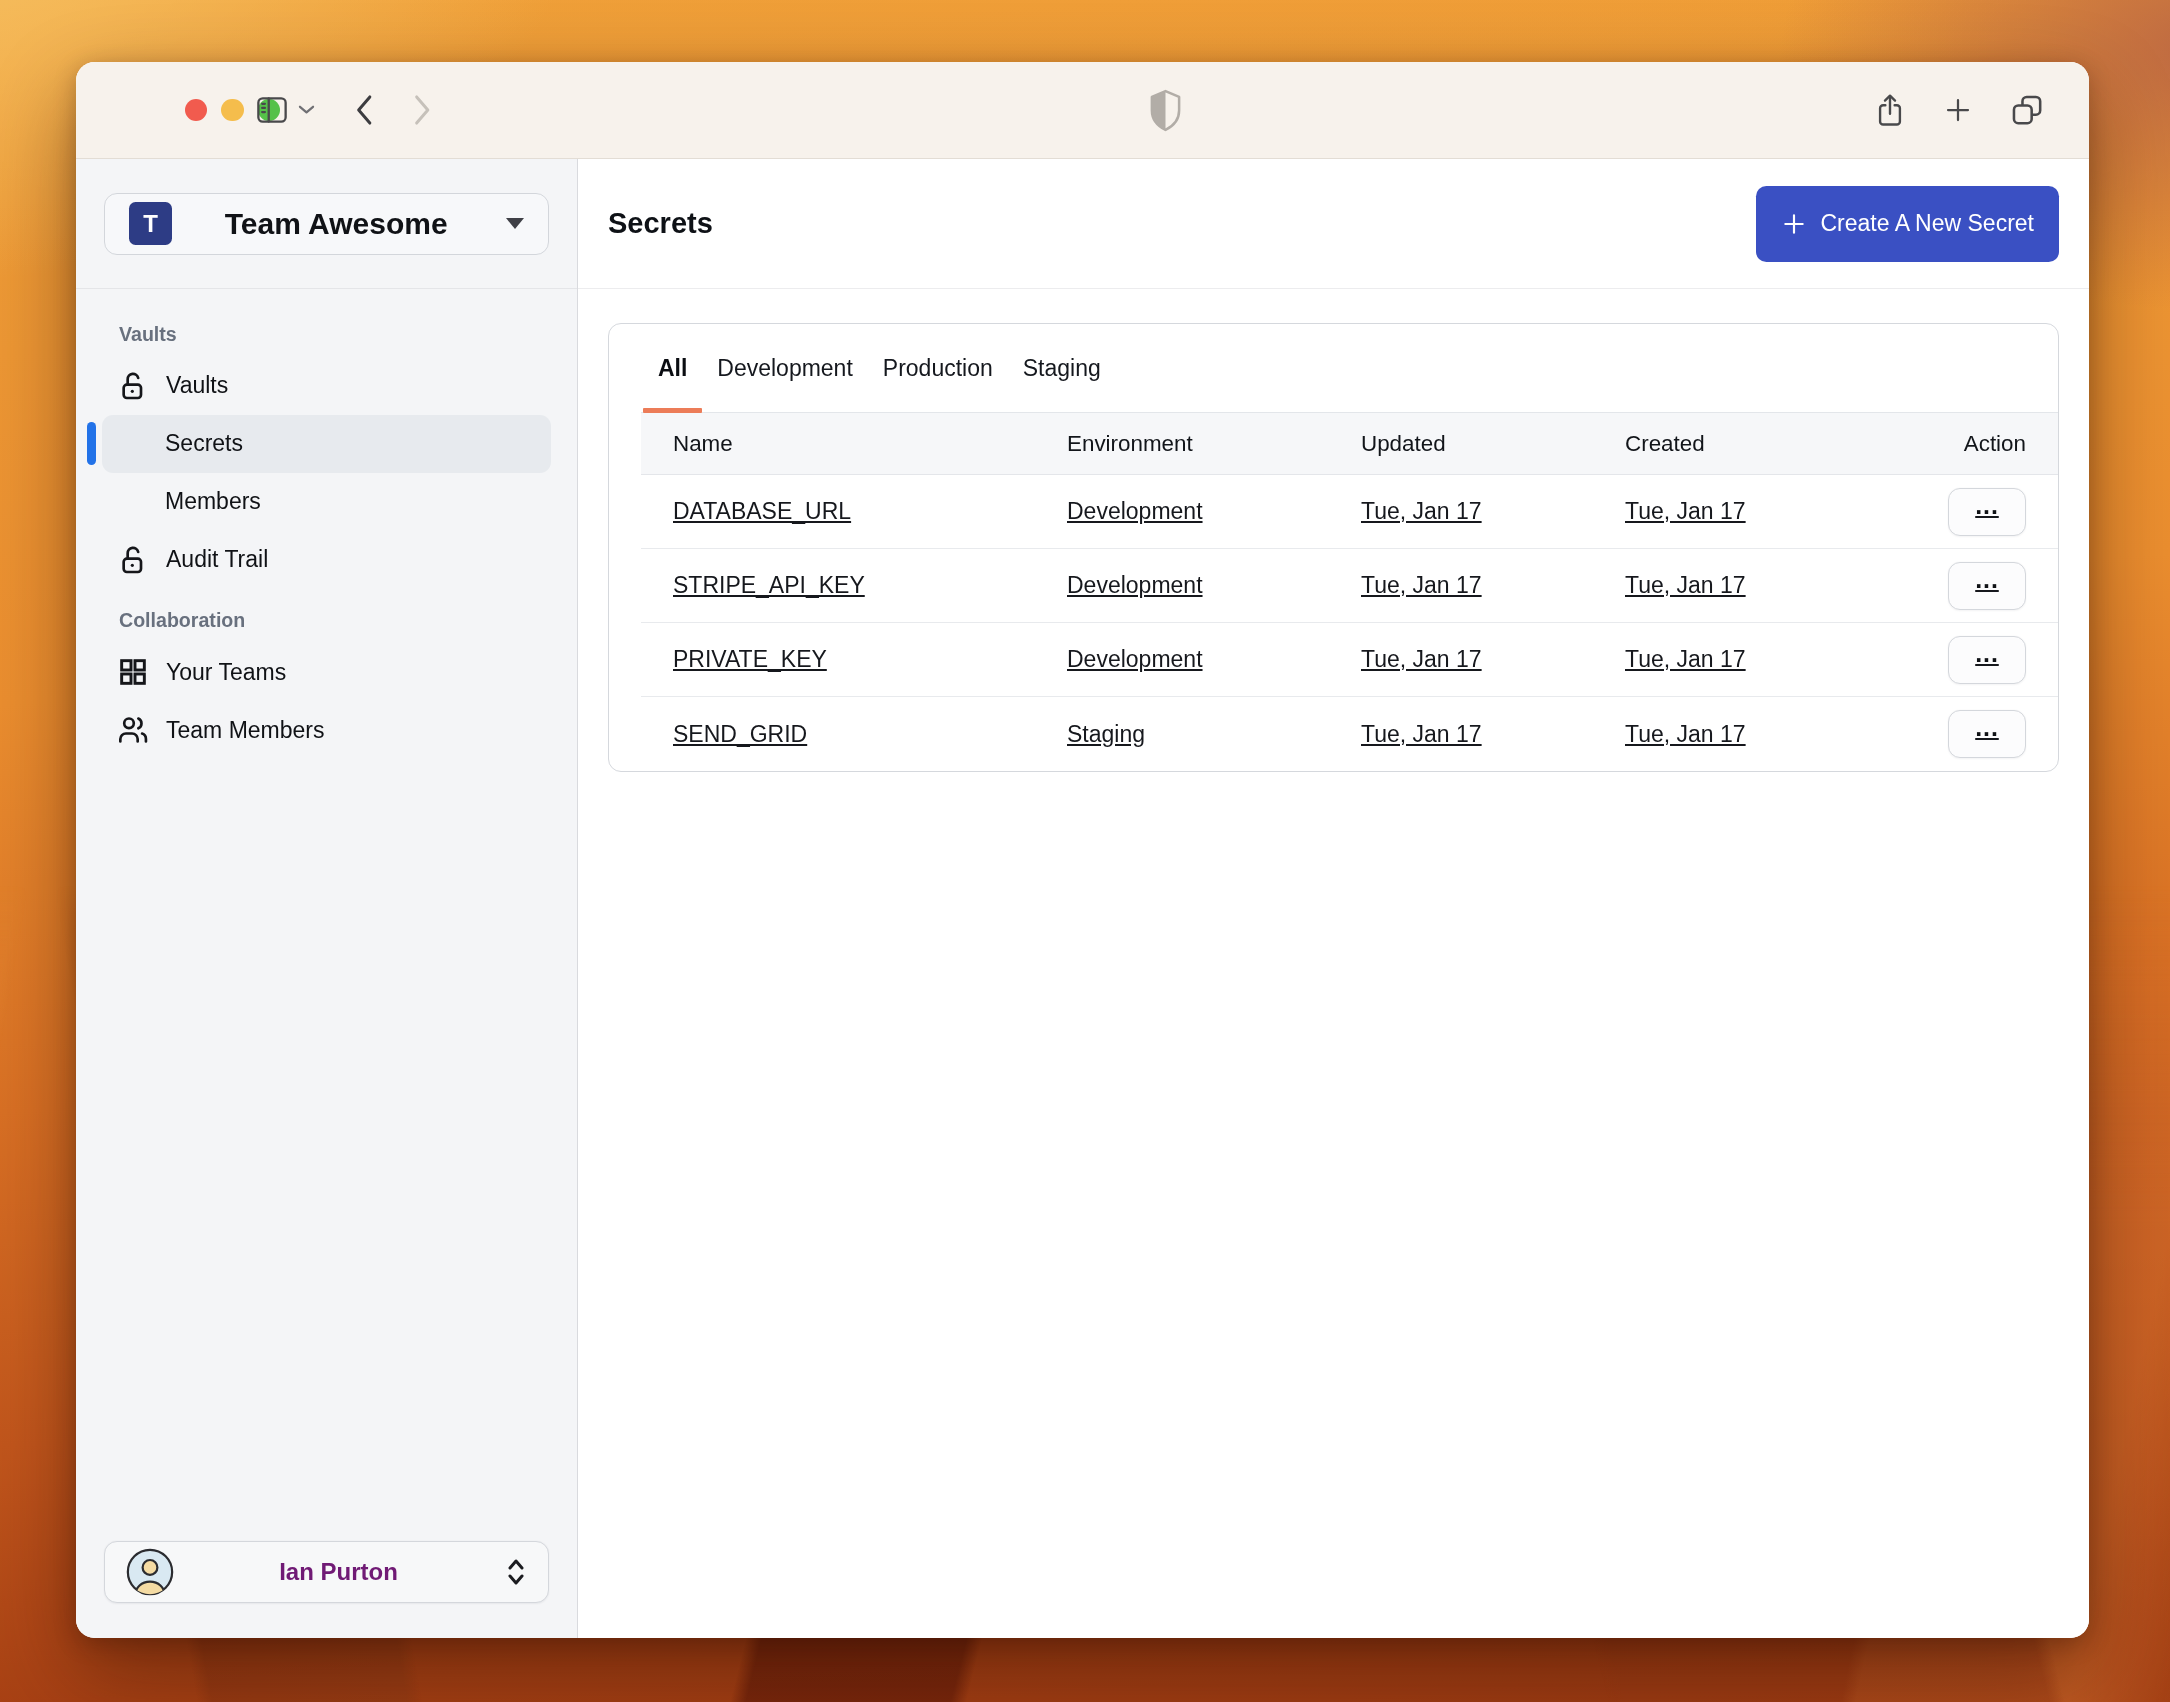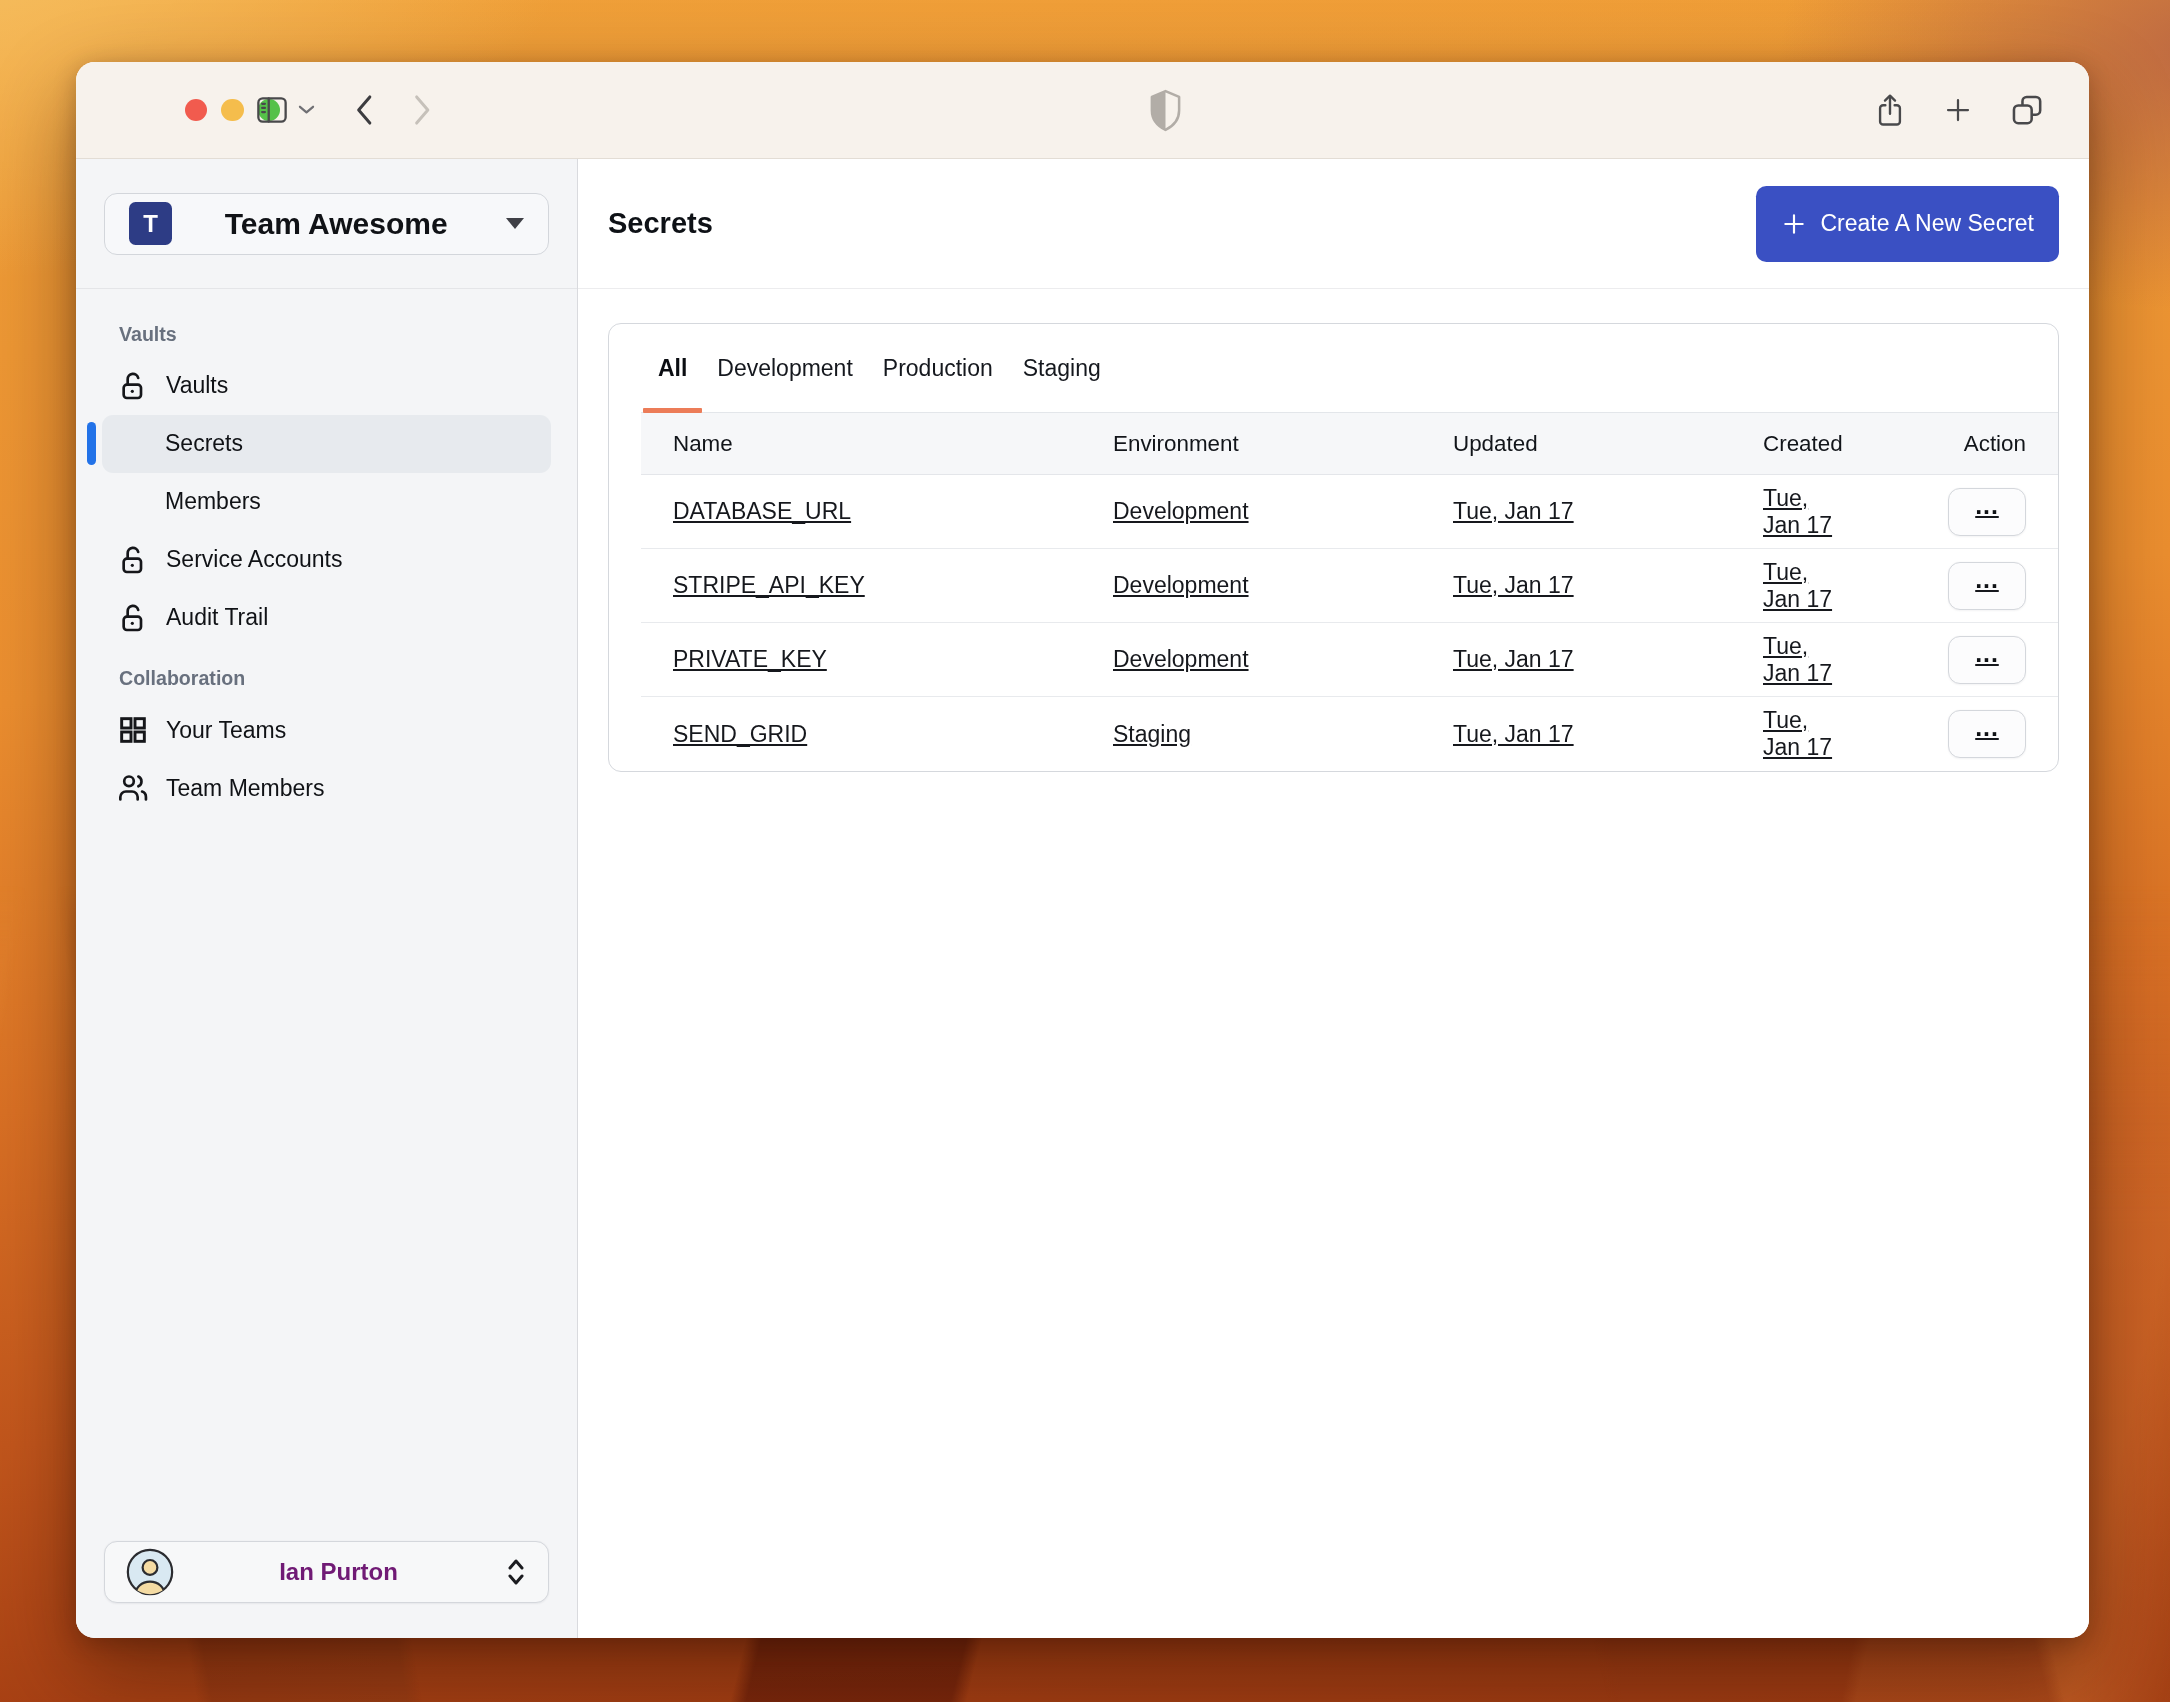--- a/index.html
+++ b/index.html
@@ -90,21 +90,21 @@
   .card { border:0.9px solid #d5d8dd; border-radius:13px; overflow:hidden; background:#fff;padding-left:32px; }
   .tabs { height:89px; display:flex; align-items:stretch; padding:0 1.9px; position:relative;
     border-bottom:0.9px solid #e3e6ea; }
   .tab { position:relative; display:flex; align-items:center; padding:0 15px; font-size:23px;
     color:#15181e; background:none; border:none; cursor:pointer; font-family:inherit; }
   .tab.active { font-weight:700; color:#0b0d12; }
   .tab.active::after { content:""; position:absolute; left:0; right:0; bottom:-0.9px; height:4.7px;
     background:#ec7c58; border-radius:0.9px; }
 
   .thead, .trow { display:grid; grid-template-columns:394px 294px 264px 1fr 131px;
-    align-items:center; padding:0 32px;gap:46px; }
+    align-items:center; padding:0 32px; }
   .thead { height:62px; background:#f6f7f9; border-bottom:0.9px solid #e4e6ea;
     font-size:22.4px; color:#12151a; }
   .th-action { text-align:right; }
   .trow { height:74px; border-bottom:0.9px solid #e8eaed; font-size:23px; color:#16181d;text-decoration:underline; }
   .trow:last-child { border-bottom:none; }
   .cell-action { display:flex; justify-content:flex-end; }
   .dots-btn { width:78px; height:48px; border:0.9px solid #d4d7dc; border-radius:12px; background:#fcfcfd;
     display:flex; align-items:center; justify-content:center; cursor:pointer;
     box-shadow:0 0.9px 1.9px rgba(16,24,40,.05); }
   .dots { font-size:25px; font-weight:700; color:#101216; letter-spacing:0.9px; position:relative; top:-6.5px; }
@@ -210,30 +210,20 @@
 
         <div class="nav-item sub selected">
           <span class="sel-bar"></span>
           <span>Secrets</span>
         </div>
 
         <div class="nav-item sub">
           <span>Members</span>
         </div>
 
-        <div class="nav-item">
-          <span class="nico">
-            <svg width="32" height="32" viewBox="0 0 24 24" fill="none" stroke="currentColor" stroke-width="2" stroke-linecap="round" stroke-linejoin="round">
-              <rect x="5" y="11" width="13" height="10" rx="2.4"></rect>
-              <circle cx="11.5" cy="16" r="1.2" fill="currentColor" stroke="none"></circle>
-              <path d="M8 11V7a4 4 0 0 1 7.9-1"></path>
-            </svg>
-          </span>
-          <span>Service Accounts</span>
-        </div>
 
         <div class="nav-item">
           <span class="nico">
             <svg width="32" height="32" viewBox="0 0 24 24" fill="none" stroke="currentColor" stroke-width="2" stroke-linecap="round" stroke-linejoin="round">
               <rect x="5" y="11" width="13" height="10" rx="2.4"></rect>
               <circle cx="11.5" cy="16" r="1.2" fill="currentColor" stroke="none"></circle>
               <path d="M8 11V7a4 4 0 0 1 7.9-1"></path>
             </svg>
           </span>
           <span>Audit Trail</span>

